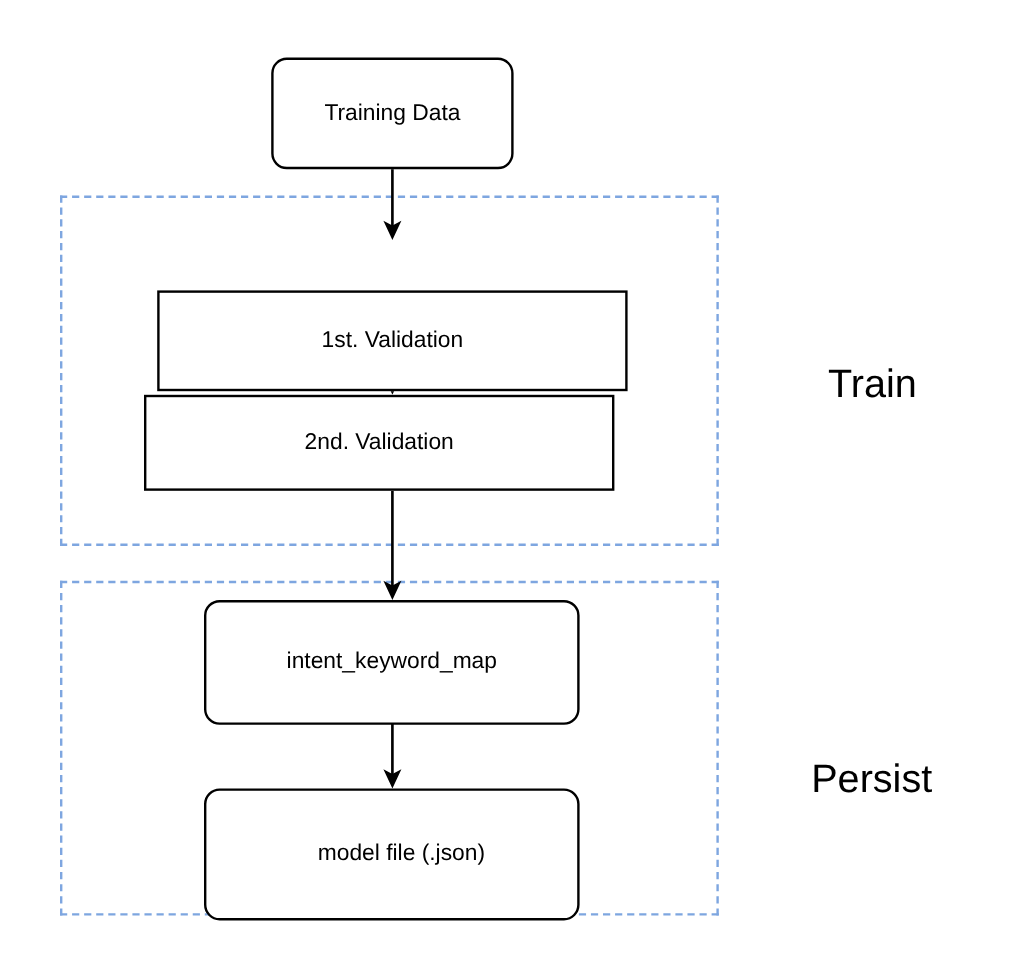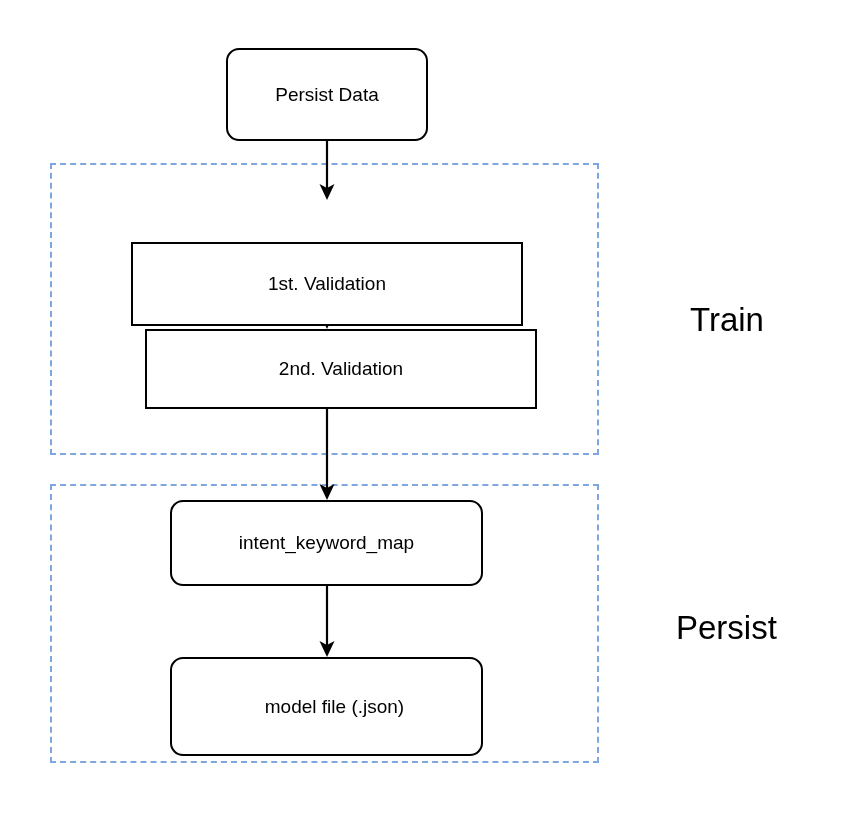--- a/index.html
+++ b/index.html
@@ -29,21 +29,21 @@
   
   .group-label {
     position: absolute;
     color: #000000;
     font-size: 33px;
     line-height: 1;
     white-space: nowrap;
     font-family: "Liberation Sans", sans-serif;
   }
   #label-train   { left: 690px; top: 303px; }
-  #label-persist { left: 676px; top: 611px; }
+  #label-persist { left: 676px; top: 632px; }
 
   
   .node {
     position: absolute;
     box-sizing: border-box;
     background: #ffffff;
     border: 2.2px solid #000000;
     display: flex;
     align-items: center;
     justify-content: center;
@@ -51,23 +51,23 @@
     color: #000000;
     font-size: 19px;
     font-family: "Liberation Sans", sans-serif;
     z-index: 3;
   }
   .node.rounded { border-radius: 13px; }
   .node.sharp   { border-radius: 0; }
 
   #node-training-data    { left: 226px; top: 48px;  width: 202px; height: 93px; }
   #node-first-validation { left: 131px; top: 200px; width: 392px; height: 84px; margin-top: 42px; }
-  #node-second-validation{ left: 145px; top: 329px; width: 392px; height: 80px; }
-  #node-intent-map       { left: 170px; top: 500px; width: 313px; height: 86px; }
-  #node-model-file       { left: 170px; top: 657px; width: 313px; height: 99px; padding-left: 16px; }
+  #node-second-validation{ left: 120px; top: 329px; width: 392px; height: 80px; }
+  #node-intent-map       { left: 170px; top: 500px; width: 313px; height: 104px; }
+  #node-model-file       { left: 170px; top: 657px; width: 313px; height: 110px; padding-left: 16px; }
 
   
   #connectors {
     position: absolute;
     left: 0; top: 0;
     width: 848px;
     height: 814px;
     z-index: 2;
     pointer-events: none;
   }
@@ -107,21 +107,21 @@
       <line class="edge-line" x1="327" y1="409" x2="327" y2="492"></line>
       <polygon class="edge-head" points="327,500 319.5,484 327,488 334.5,484"></polygon>
     </g>
 
     <g>
       <line class="edge-line" x1="327" y1="584" x2="327" y2="649"></line>
       <polygon class="edge-head" points="327,657 319.5,641 327,645 334.5,641"></polygon>
     </g>
   </svg>
 
-  <div class="node rounded" id="node-training-data">Persist Data</div>
+  <div class="node rounded" id="node-training-data">Training Data</div>
 
   <div class="node sharp" id="node-first-validation">1st. Validation</div>
 
   <div class="node sharp" id="node-second-validation">2nd. Validation</div>
 
   <div class="node rounded" id="node-intent-map">intent_keyword_map</div>
 
   <div class="node rounded" id="node-model-file">model file (.json)</div>
 
 </div>

